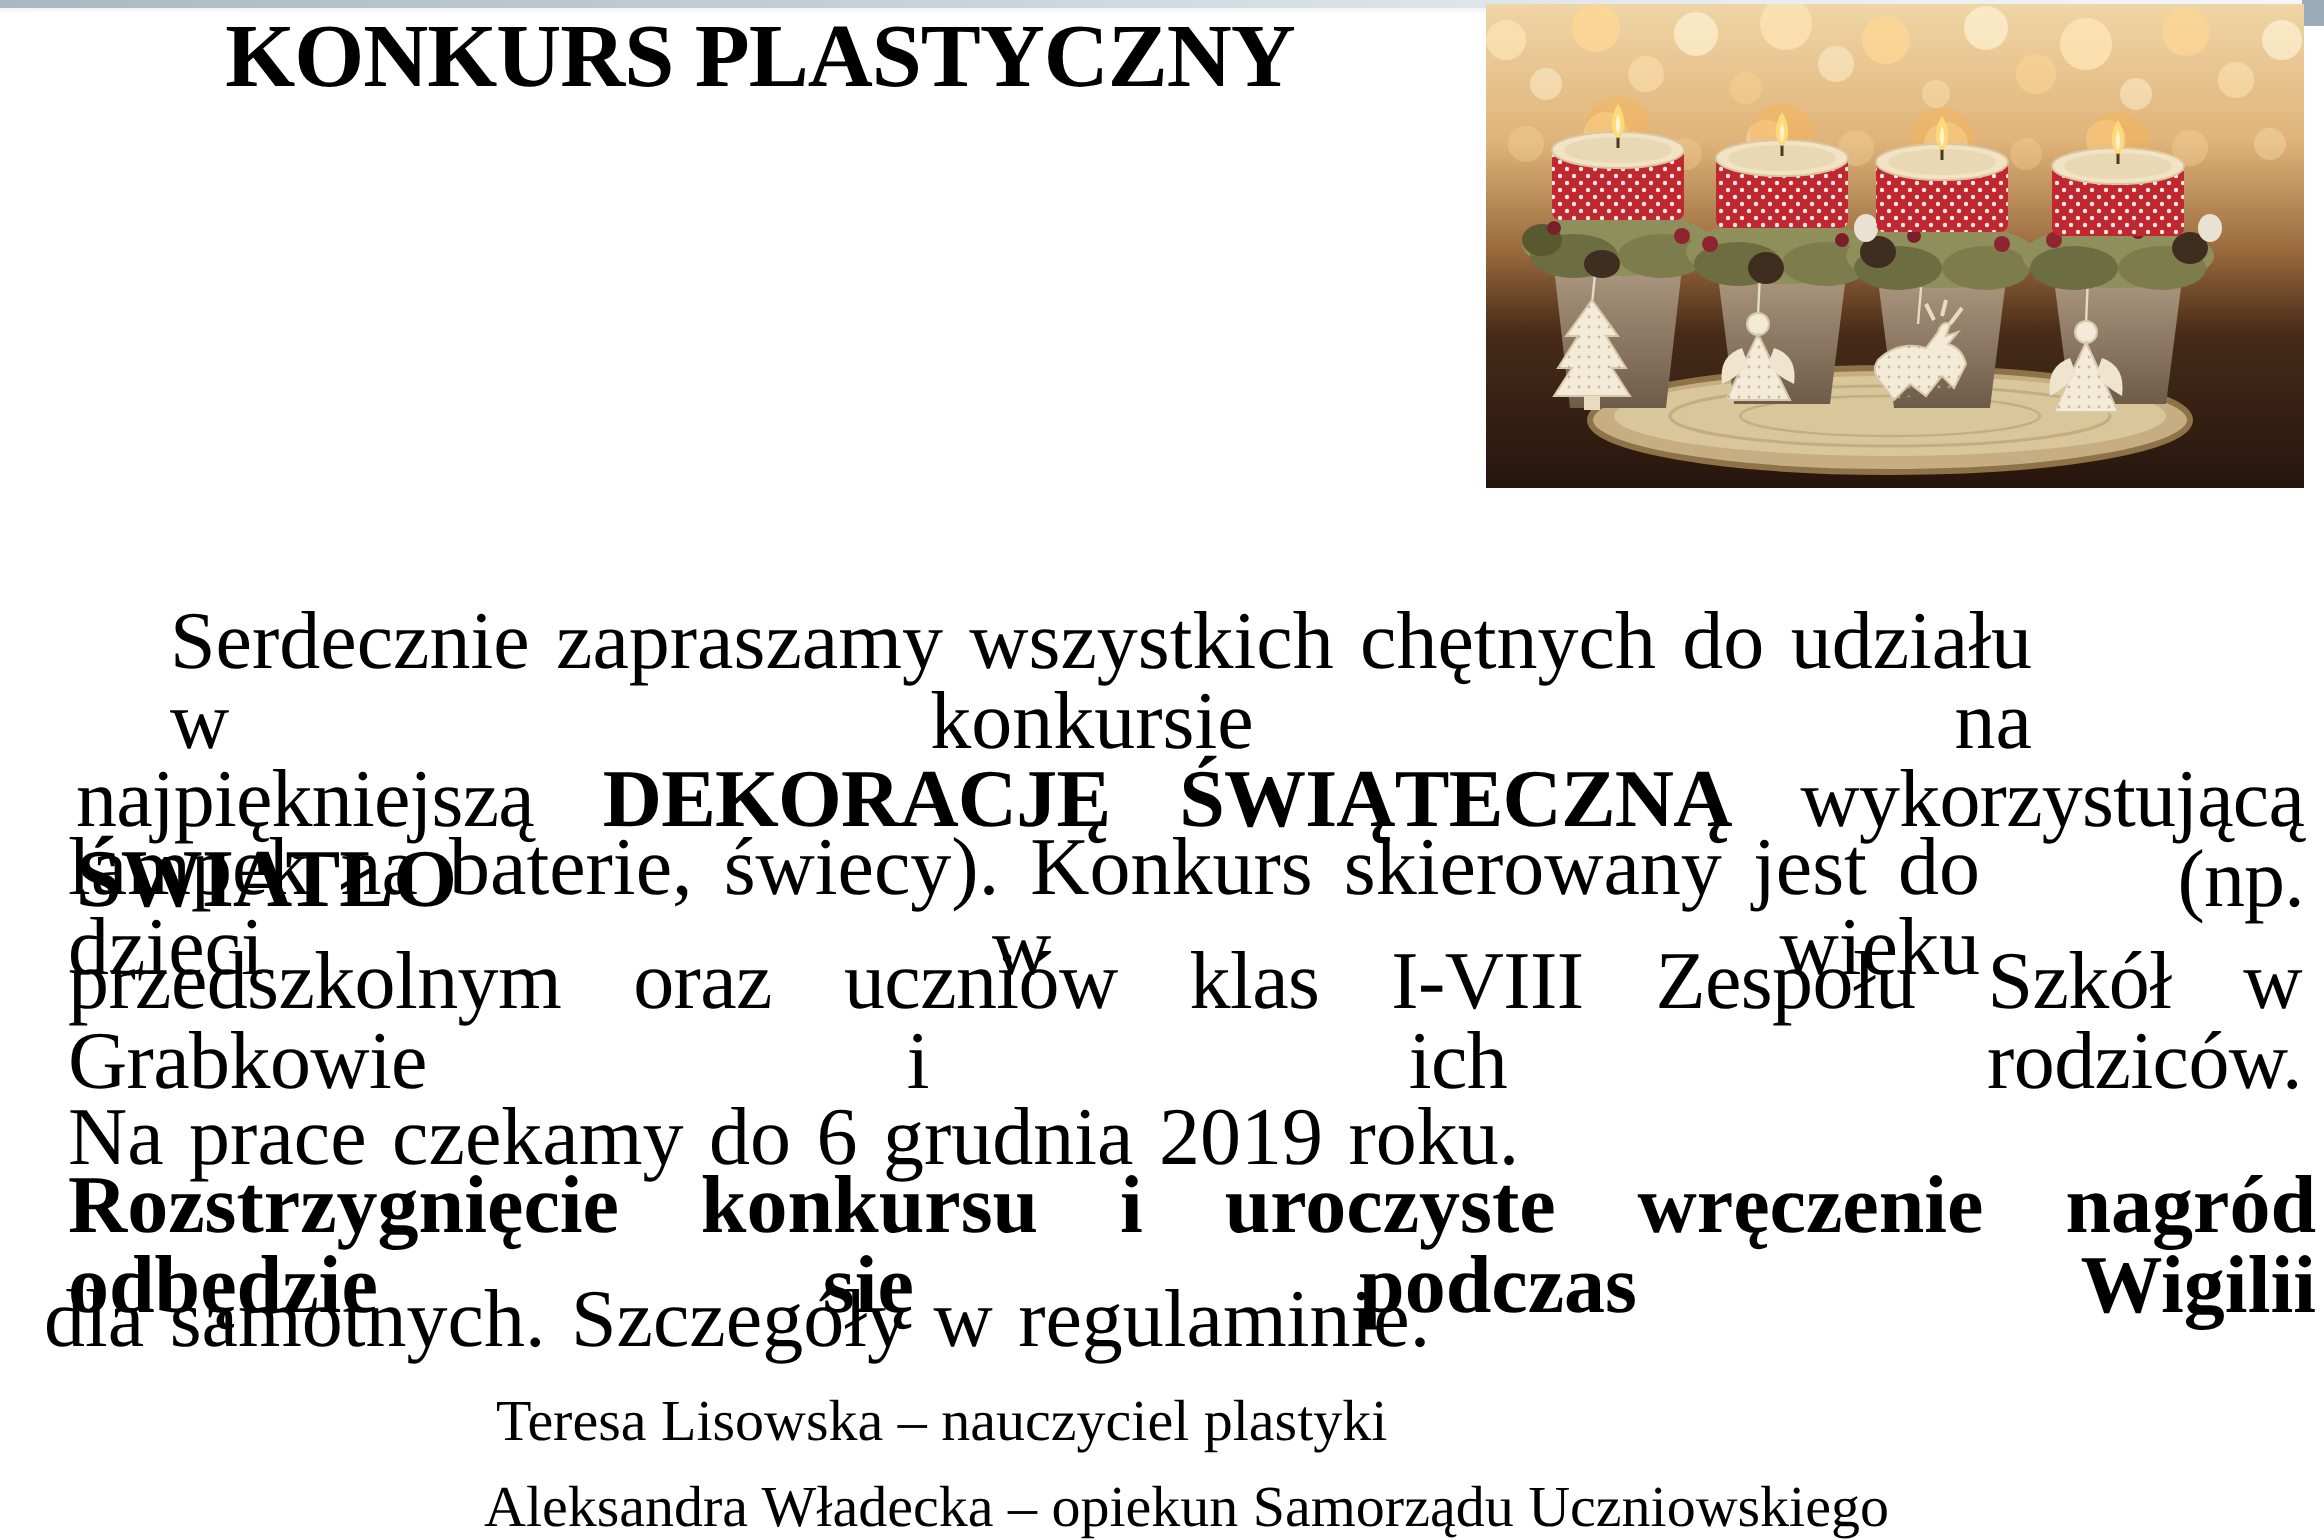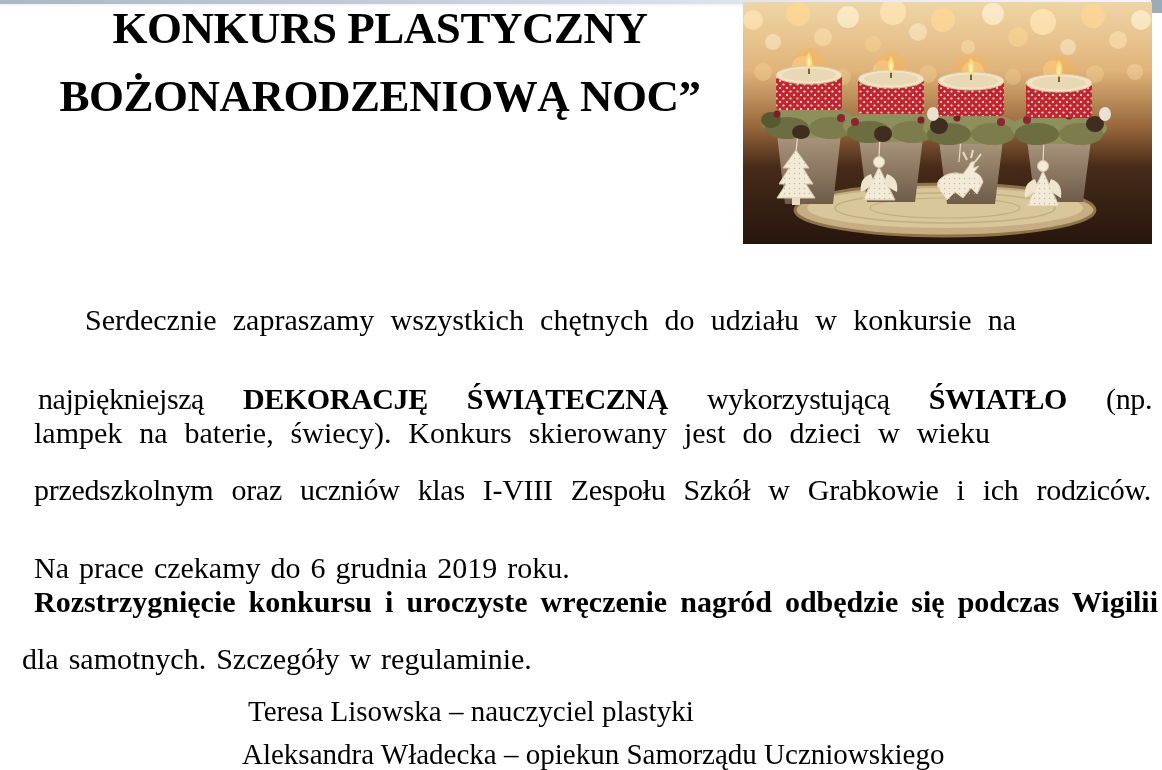--- a/index.html
+++ b/index.html
@@ -30,21 +30,21 @@
     line-height:68px;
     letter-spacing:-0.5px;
   }
   .photo{
     position:absolute;left:743px;top:2px;width:409px;height:242px;
     overflow:hidden;
   }
   .photo svg{display:block;}
   .bodyline{
     position:absolute;
-    font-size:30px;
+    font-size:41px;
     line-height:40px;
     word-spacing:2.5px;
     white-space:nowrap;
   }
   .just{
     white-space:normal;
     text-align:justify;
     text-align-last:justify;
     -moz-text-align-last:justify;
   }
@@ -67,21 +67,20 @@
 </style>
 </head>
 <body>
 
 <div class="top-strip"></div>
 <div class="top-strip-fade"></div>
 <div class="corner-block"></div>
 
 <div class="title-block">
   <div>KONKURS PLASTYCZNY</div>
-  <div>BOŻONARODZENIOWĄ NOC”</div>
 </div>
 
 <div class="photo" title="Four red polka-dot candles in clay pots with moss, cones and white christmas ornaments (tree, angels, reindeer) on a birch wood slice, warm bokeh lights behind">
   <svg width="409" height="242" viewBox="0 0 409 242" xmlns="http://www.w3.org/2000/svg">
     <defs>
       <linearGradient id="bgGrad" x1="0" y1="0" x2="0" y2="1">
         <stop offset="0" stop-color="#f0d5a6"></stop>
         <stop offset="0.28" stop-color="#e0b47a"></stop>
         <stop offset="0.52" stop-color="#96663a"></stop>
         <stop offset="0.68" stop-color="#472b19"></stop>

